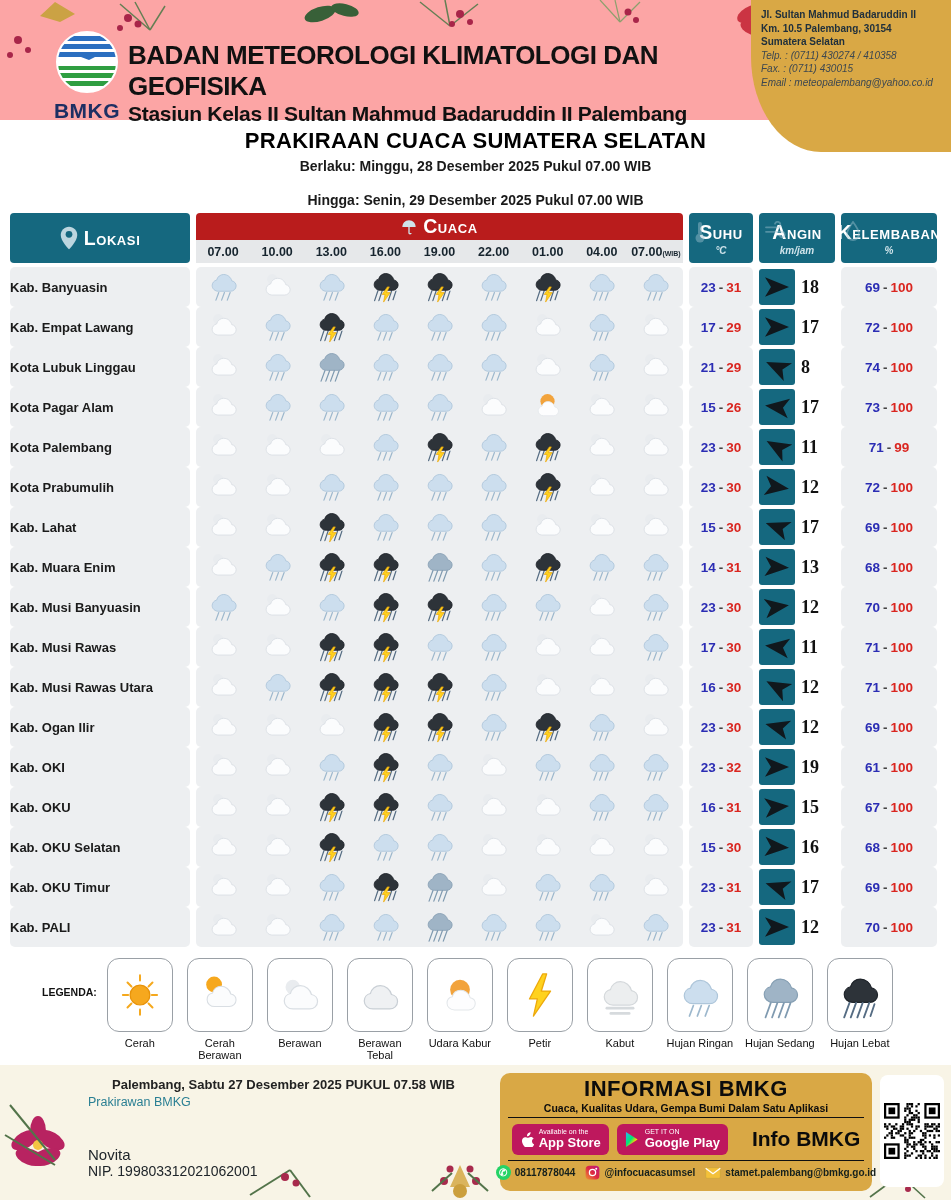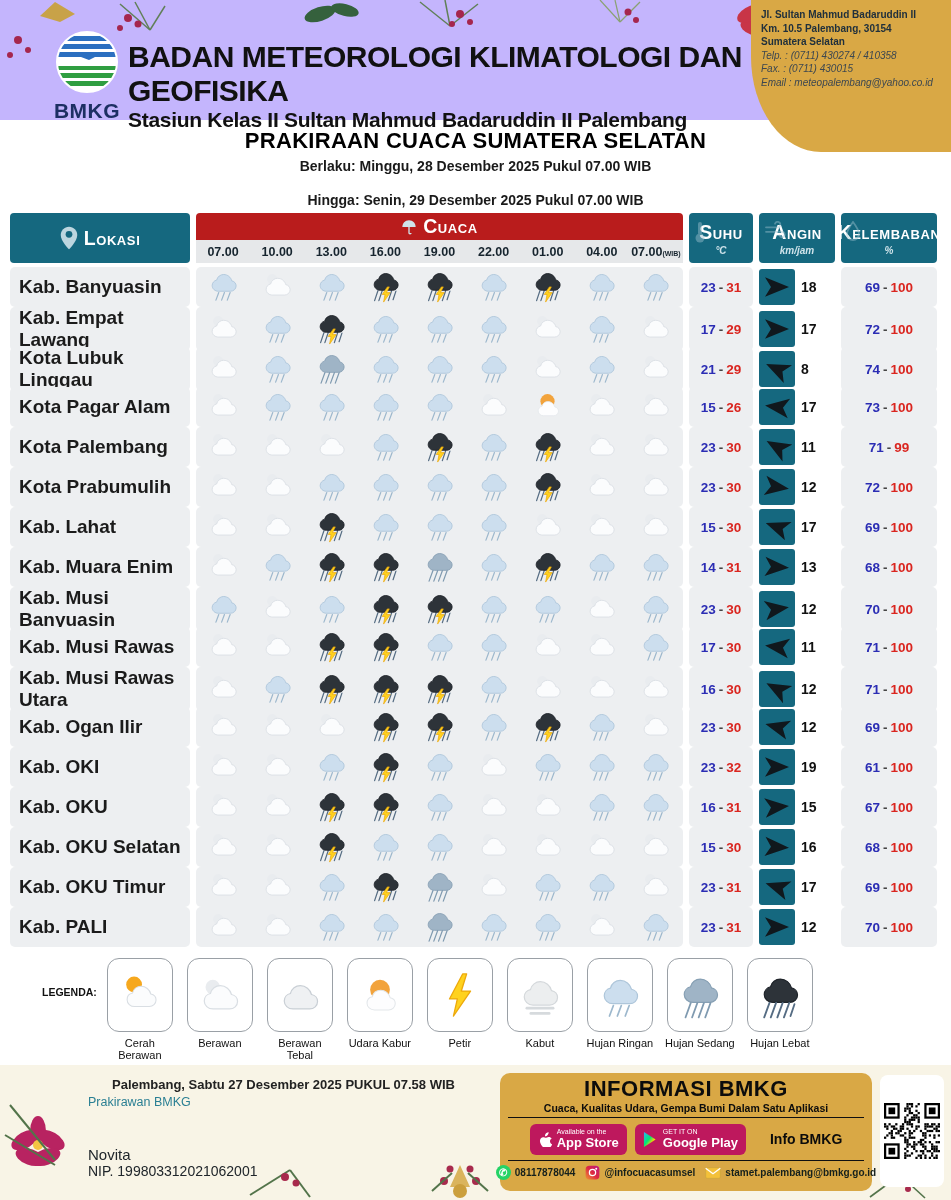--- a/index.html
+++ b/index.html
@@ -1,30 +1,30 @@
 <!DOCTYPE html>
 <html><head>
 <meta charset="utf-8">
 <style>
   * { margin:0; padding:0; box-sizing:border-box; }
   html,body { width:951px; background:#fff; font-family:"Liberation Sans", sans-serif; }
   .page { position:relative; width:951px; height:1200px; background:#fff; overflow:hidden; }
 
   
-  .banner { position:absolute; left:0; top:0; width:951px; height:120px; background:#c4b5fd; }
+  .banner { position:absolute; left:0; top:0; width:951px; height:120px; background:#fca5a5; }
   .deco-top { position:absolute; left:0; top:0; width:951px; height:62px; pointer-events:none; }
   .gold-corner { position:absolute; right:0; top:0; width:200px; height:152px; background:#d9a845;
                  border-bottom-left-radius:70px 95px; }
   .contact { position:absolute; right:8px; top:8px; width:182px; font-size:10px; color:#20303c; line-height:1.35; }
   .contact .b { font-weight:bold; }
   .contact .i { font-style:italic; color:#3c4750; }
   .logo-block { position:absolute; left:42px; top:30px; width:90px; text-align:center; }
   .logo-text { font-weight:bold; font-size:21px; color:#1d2f63; letter-spacing:.5px; margin-top:1px; }
   .agency { position:absolute; left:128px; top:40px; width:640px; }
-  .agency-title { font-size:30px; font-weight:bold; color:#111; letter-spacing:-.5px; }
+  .agency-title { font-size:26px; font-weight:bold; color:#111; letter-spacing:-.5px; }
   .agency-sub { font-size:21px; font-weight:bold; color:#111; letter-spacing:-.3px; }
 
   
   .title-block { position:absolute; left:0; top:128px; width:951px; text-align:center; }
   .main-title { font-size:22px; font-weight:bold; color:#000; letter-spacing:.3px; }
   .valid { font-size:14px; font-weight:bold; color:#1a1a1a; margin-top:4px; }
   .valid + .valid { margin-top:18px; }
 
   
   .forecast { position:absolute; left:10px; top:213px; width:931px; }
@@ -38,29 +38,29 @@
   .cuaca-band { height:27px; background:#b91c1c; border-radius:4px 4px 0 0; display:flex; align-items:center; justify-content:center; gap:6px; color:#fff; }
   .time-band { height:23px; background:#e6e8ea; display:grid; grid-template-columns:repeat(9,1fr); align-items:center; }
   .time { text-align:center; font-size:12.5px; font-weight:bold; color:#16242e; }
   .wib { font-size:7px; font-weight:bold; }
   .th-col { display:flex; flex-direction:column; align-items:center; justify-content:center; }
   .unit { font-size:10px; font-style:italic; color:#cfe3ea; margin-top:1px; font-weight:bold; }
   .hdr-ghost { position:absolute; left:5px; top:8px; opacity:.45; }
 
   #rows .trow { height:38px; margin-bottom:2px; }
   .cell { background:#edeff1; border-radius:5px; display:flex; align-items:center; }
-  .loc { font-size:19px; font-weight:600; color:#1b1b1b; padding-left:9px; }
+  .loc { font-size:13px; font-weight:600; color:#1b1b1b; padding-left:0; }
   .iconstrip { display:grid; grid-template-columns:repeat(9,1fr); width:100%; height:100%; align-items:center; justify-items:center; }
   .wicon { width:33px; height:36px; }
   .vals { justify-content:center; font-size:13.5px; font-weight:bold; gap:3px; }
   .vmin { color:#2b2db4; } .vdash { color:#444; } .vmax { color:#da251f; }
   .windcell { background:transparent; display:flex; align-items:center; gap:6px; }
   .windbox { width:36px; height:36px; background:#15687f; border-radius:3px; display:flex; align-items:center; justify-content:center; }
   .windbox svg { width:30px; height:30px; }
-  .windspd { font-size:14px; font-weight:bold; color:#111; }
+  .windspd { font-size:18px; font-weight:bold; color:#111;font-family:Liberation Serif, serif; }
 
   
   .legend { position:absolute; left:10px; top:958px; width:931px; display:flex; align-items:flex-start; gap:7px; }
   .legend-label { font-size:10.5px; font-weight:bold; color:#111; margin-top:28px; white-space:nowrap;padding-left:32px; }
   .lg-item { width:72px; text-align:center; }
   .lg-box { width:66px; height:74px; margin:0 auto; border:1.6px solid #9aa0a6; border-radius:12px; background:#fff; display:flex; align-items:center; justify-content:center; }
   .lg-box svg { width:44px; height:50px; }
   .lg-cap { font-size:11px; color:#111; margin-top:5px; }
 
   
@@ -73,21 +73,21 @@
   .signer-name { font-size:15px; color:#20262b; }
   .signer-nip { font-size:14px; color:#20262b; }
   .info-box { position:absolute; left:500px; top:8px; width:372px; height:118px; background:#d9a845; border-radius:10px; padding:5px 6px 4px; }
   .info-title { text-align:center; font-size:22px; font-weight:bold; color:#0c0c0c; letter-spacing:.5px; line-height:1; }
   .info-sub { text-align:center; font-size:10.5px; font-weight:bold; color:#0c0c0c; margin-top:2px; }
   .info-hr { border-top:1.5px solid #101010; margin:3px 2px; }
   .badge-row { display:flex; align-items:center; justify-content:center; gap:8px; height:36px; }
   .store-badge { background:#be185d; color:#fff; border-radius:6px; height:31px; display:flex; align-items:center; gap:5px; padding:0 8px; }
   .badge-small { font-size:7px; line-height:1.1; }
   .badge-big { font-size:13px; font-weight:bold; line-height:1.05; }
-  .appname { font-size:14px; font-weight:bold; color:#0b0b0b; margin-left:16px; }
+  .appname { font-size:21px; font-weight:bold; color:#0b0b0b; margin-left:16px; }
   .contact-row { display:flex; align-items:center; justify-content:center; gap:10px; margin-top:4px; }
   .c-item { display:flex; align-items:center; gap:4px; font-size:10px; font-weight:bold; color:#15201c; }
   .wa-ic { width:15px; height:15px; background:#25d366; border-radius:50%; color:#fff; font-size:10px; display:flex; align-items:center; justify-content:center; }
   .qr-card { position:absolute; left:880px; top:10px; width:64px; height:112px; background:#fff; border-radius:8px; display:flex; align-items:center; justify-content:center; }
   .qr-card svg { width:56px; height:56px; }
 </style>
 </head>
 <body>
 
 <svg width="0" height="0" style="position:absolute" aria-hidden="true">
@@ -1286,20 +1286,28 @@
             <span class="vdash">-</span>
             <span class="vmax">100</span>
       </div>
     </div>
   </div>
   </section>
 
   <section class="legend">
     <span class="legend-label">LEGENDA:</span>
     <div id="legend-items" style="display:flex; gap:8px;">
+    <div class="lg-item">
+      <div class="lg-box">
+            <svg viewBox="0 0 64 76">
+              <use href="#sym-cerah"></use>
+            </svg>
+          </div>
+      <div class="lg-cap">Cerah</div>
+    </div>
 
     <div class="lg-item">
       <div class="lg-box">
             <svg viewBox="0 0 64 76">
               <use href="#sym-cerah-berawan"></use>
             </svg>
           </div>
       <div class="lg-cap">Cerah Berawan</div>
     </div>
 

